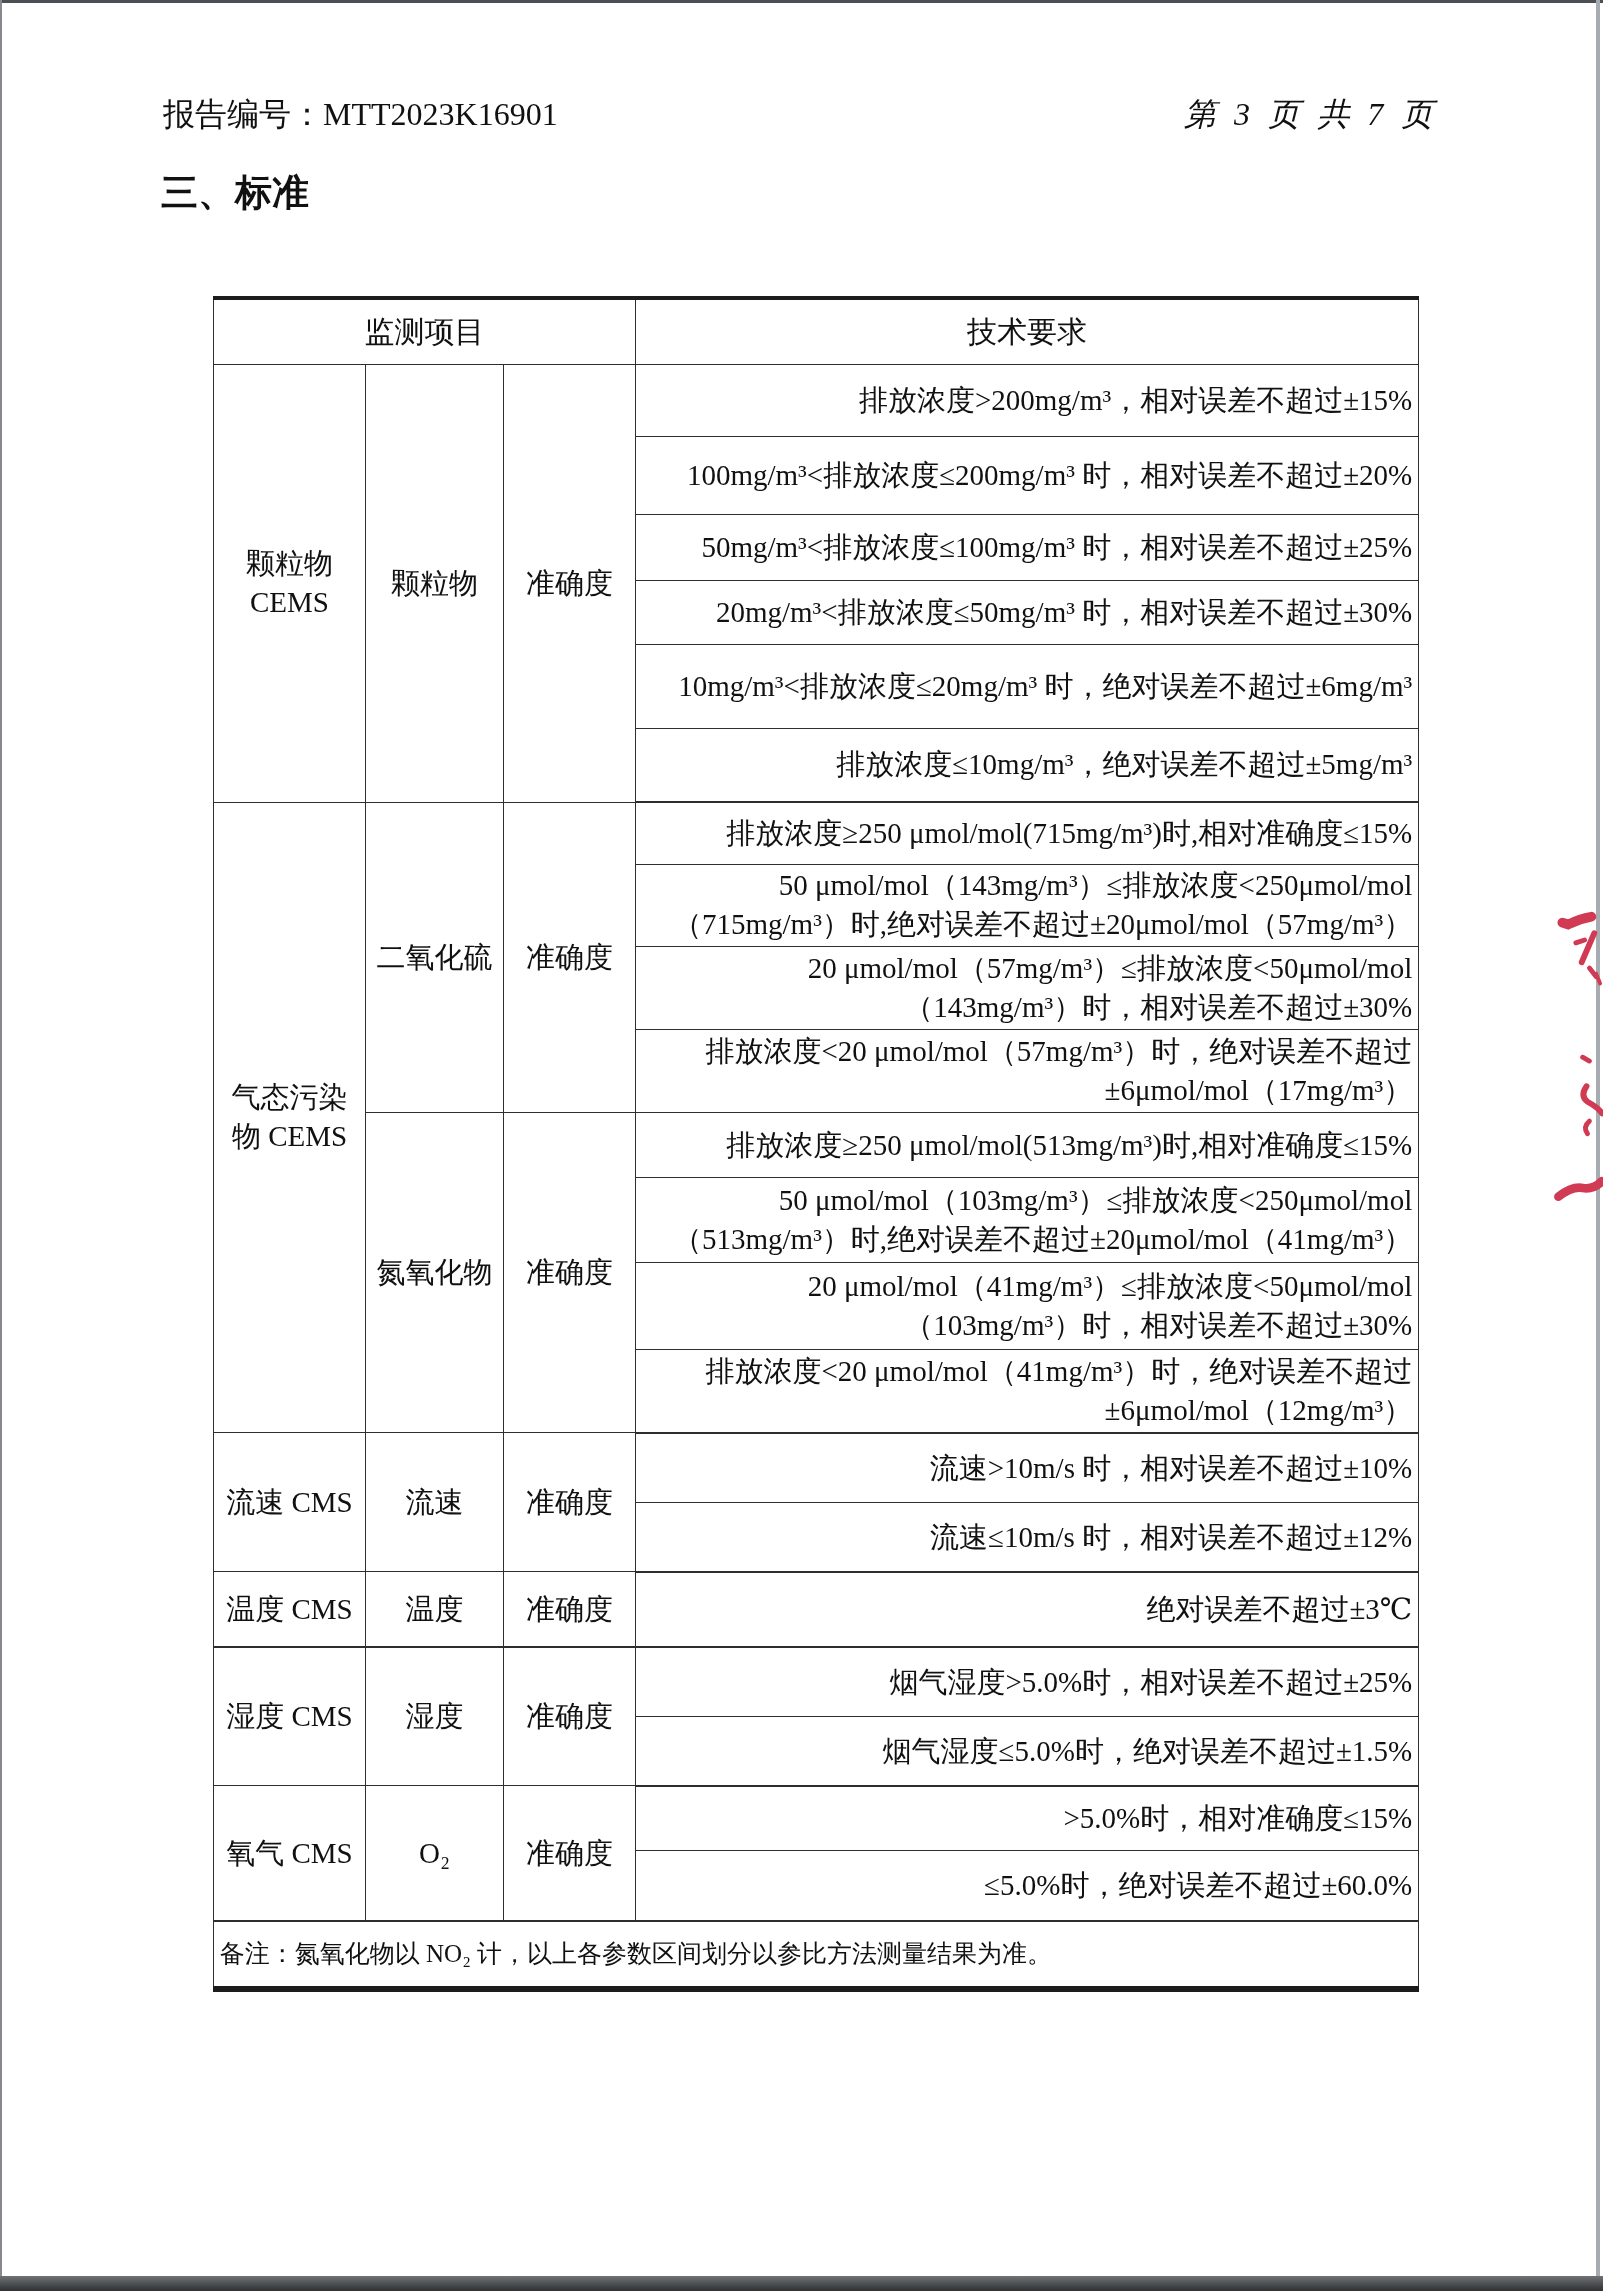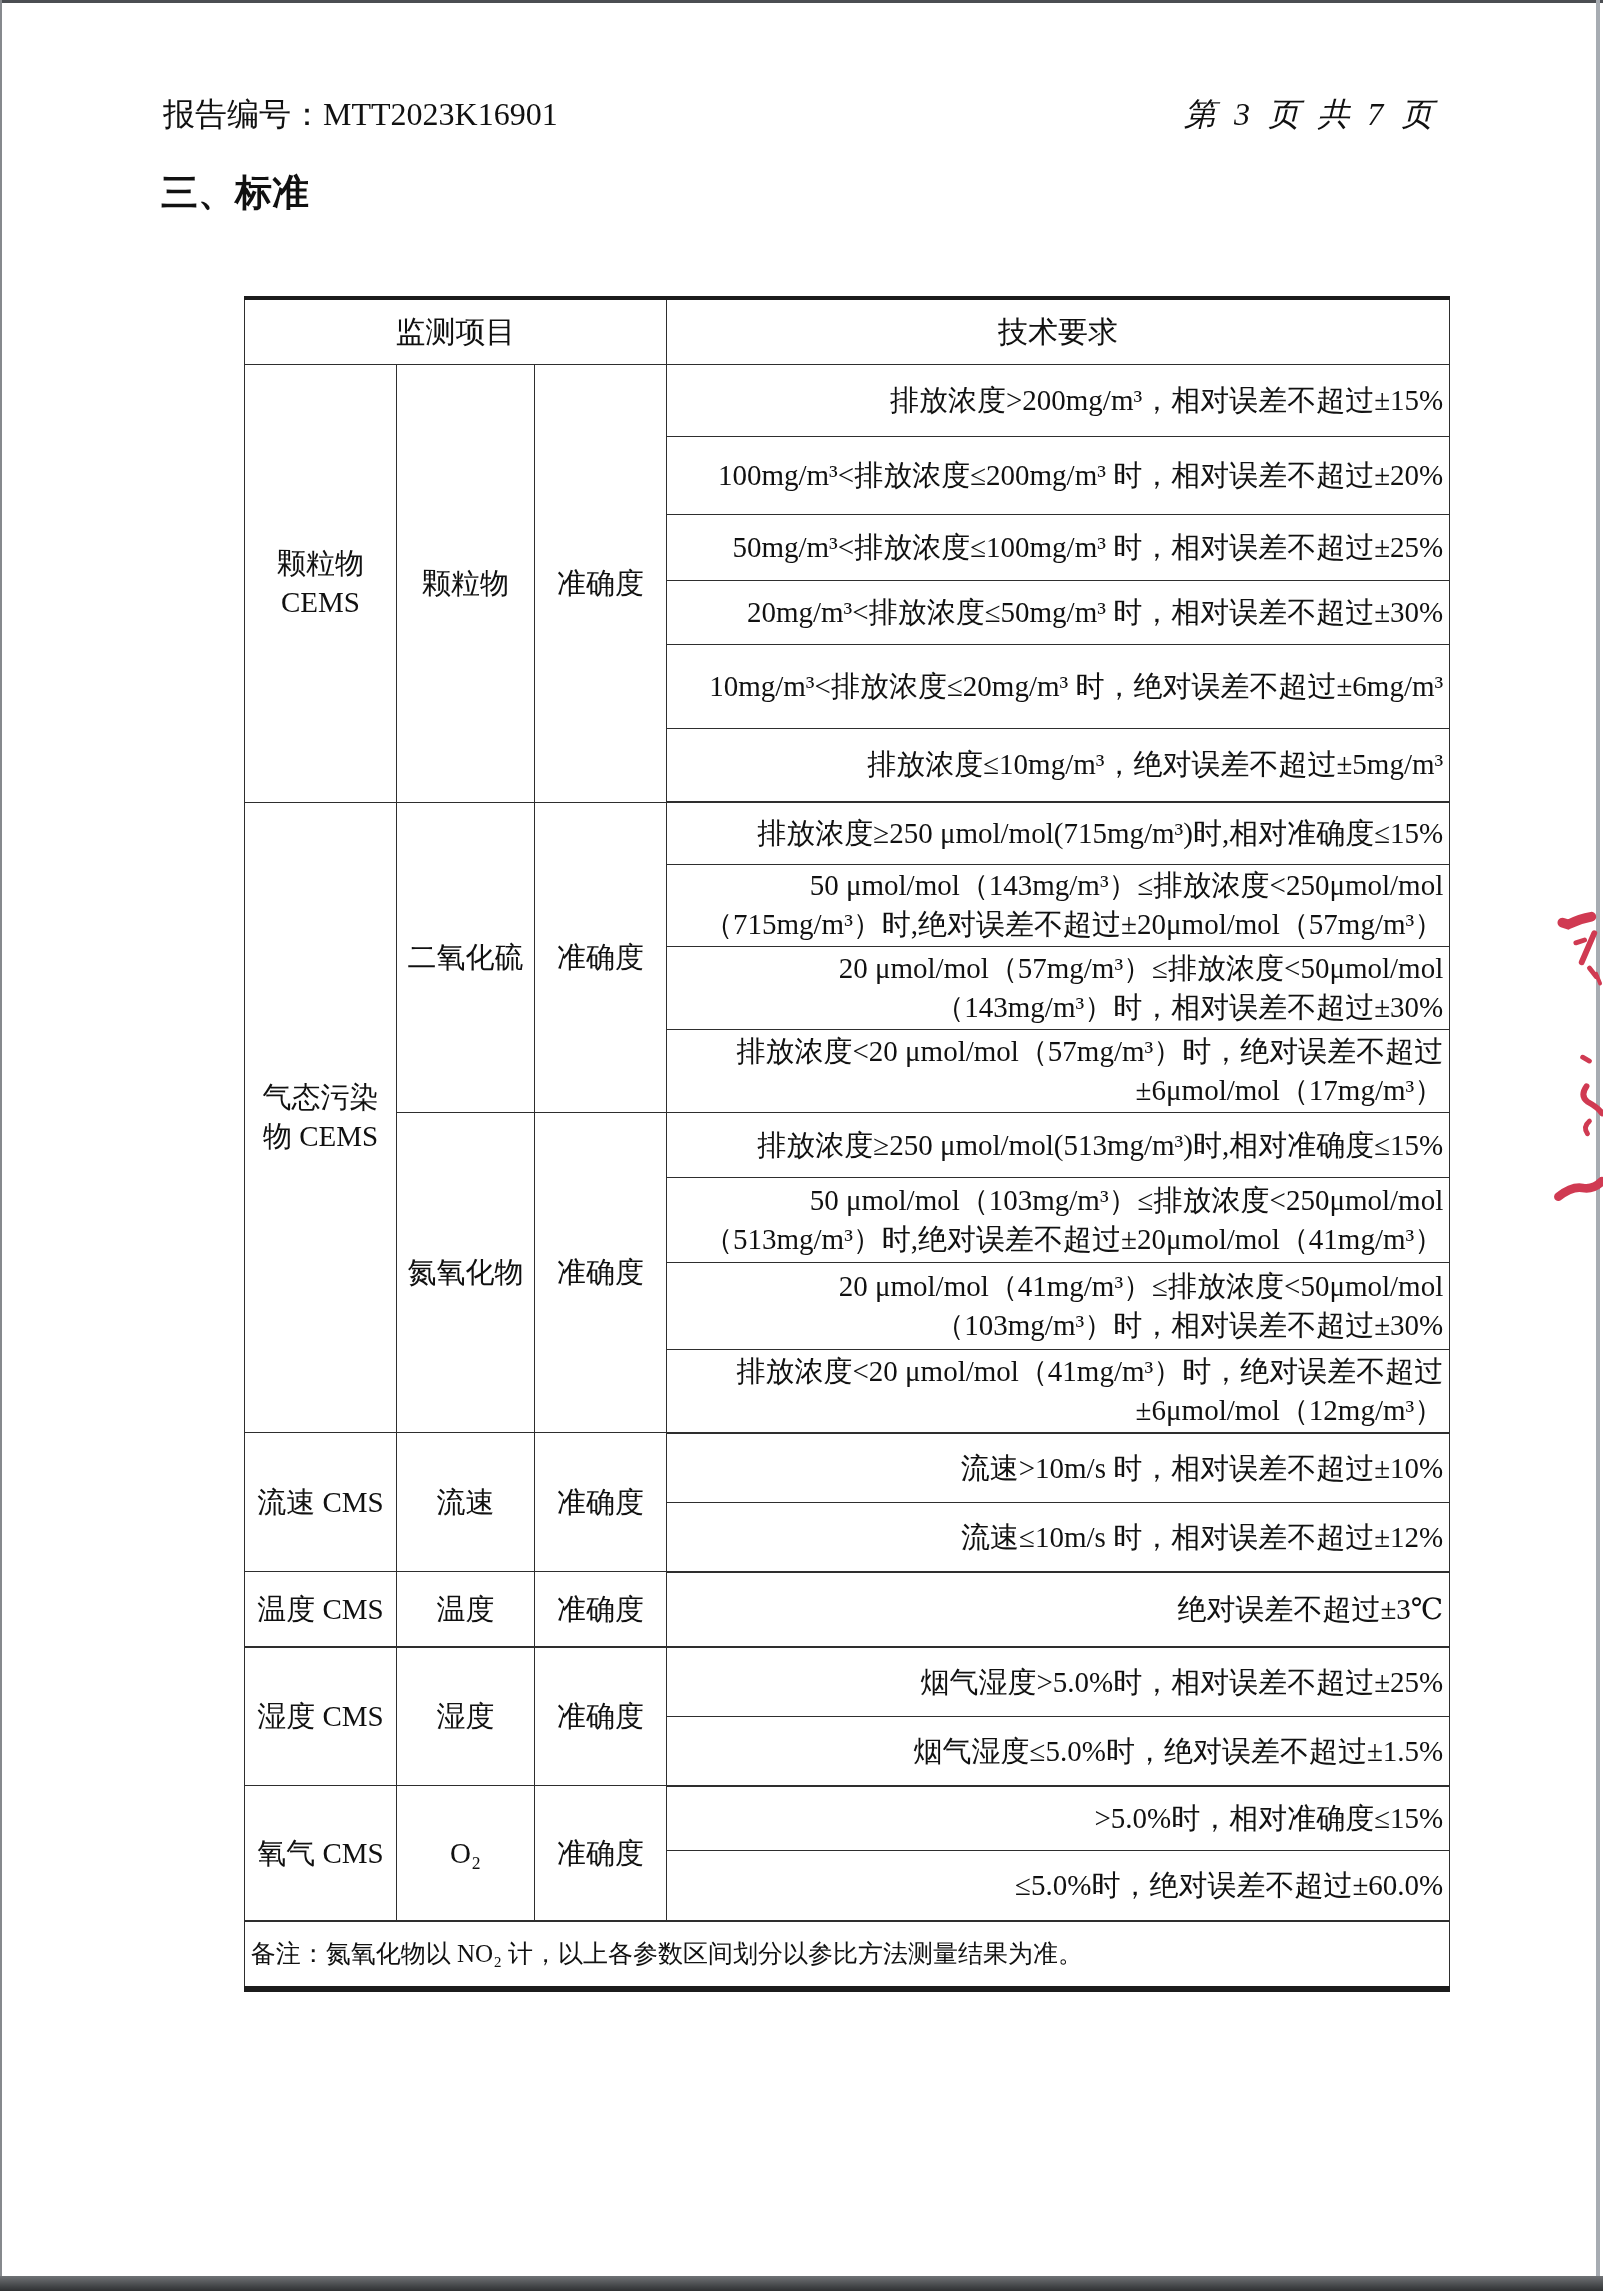--- a/index.html
+++ b/index.html
@@ -21,21 +21,21 @@
     font-size:32px;
   }
   .page-info { letter-spacing:4.9px;font-style:italic; }
 
   .section-title {
     position:absolute; top:168px; left:161px; margin:0;
     font-size:37px; font-weight:bold;
   }
 
   table.std-table {
-    position:absolute; top:296px; left:244px; width:1205px;
+    position:absolute; top:296px; left:213px; width:1205px;
     border-collapse:collapse; table-layout:fixed;
     border-style:solid; border-color:#1c1c1c;
     border-width:4.9px 1.9px 6.8px 1.9px;
     font-size:29px; line-height:39px;padding-left:28px;
   }
   table.std-table td {
     border:1.9px solid #2e2e2e;
     padding:1.9px 5.8px;
     vertical-align:middle;
     overflow:hidden;

